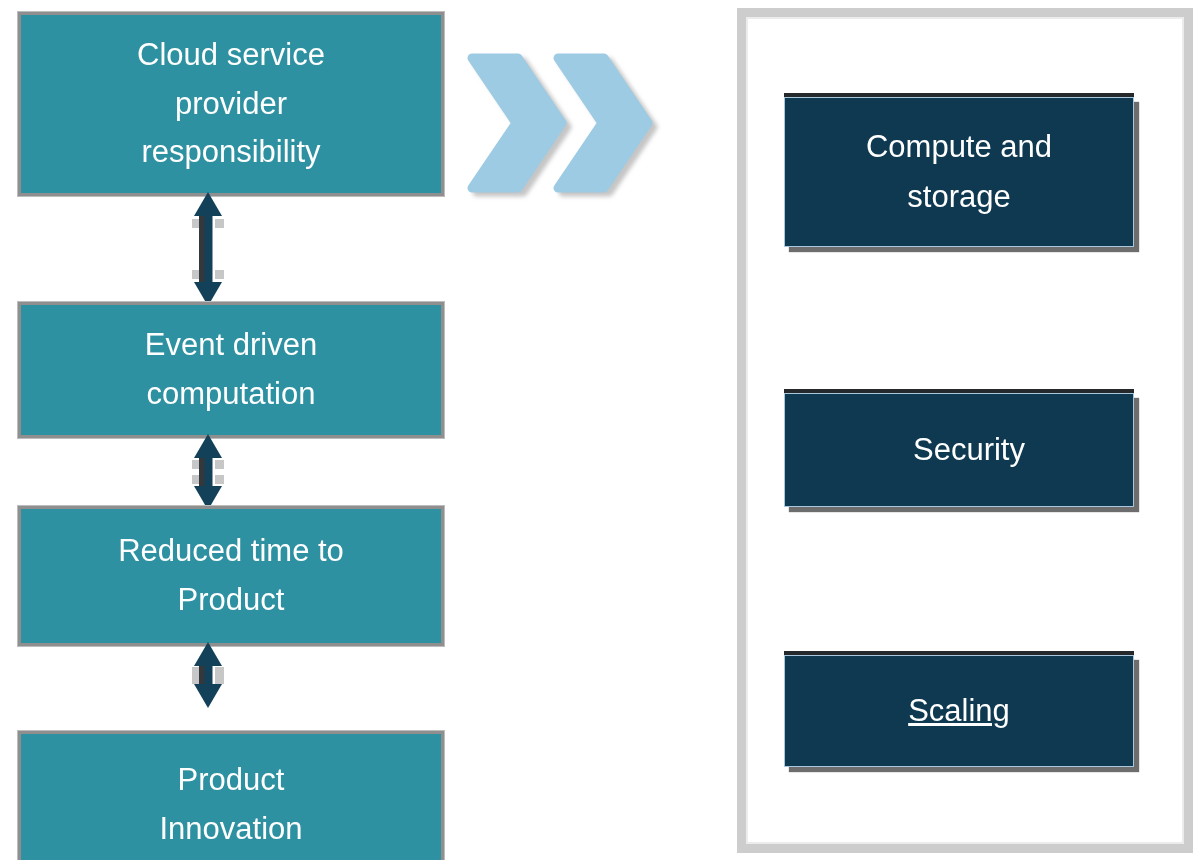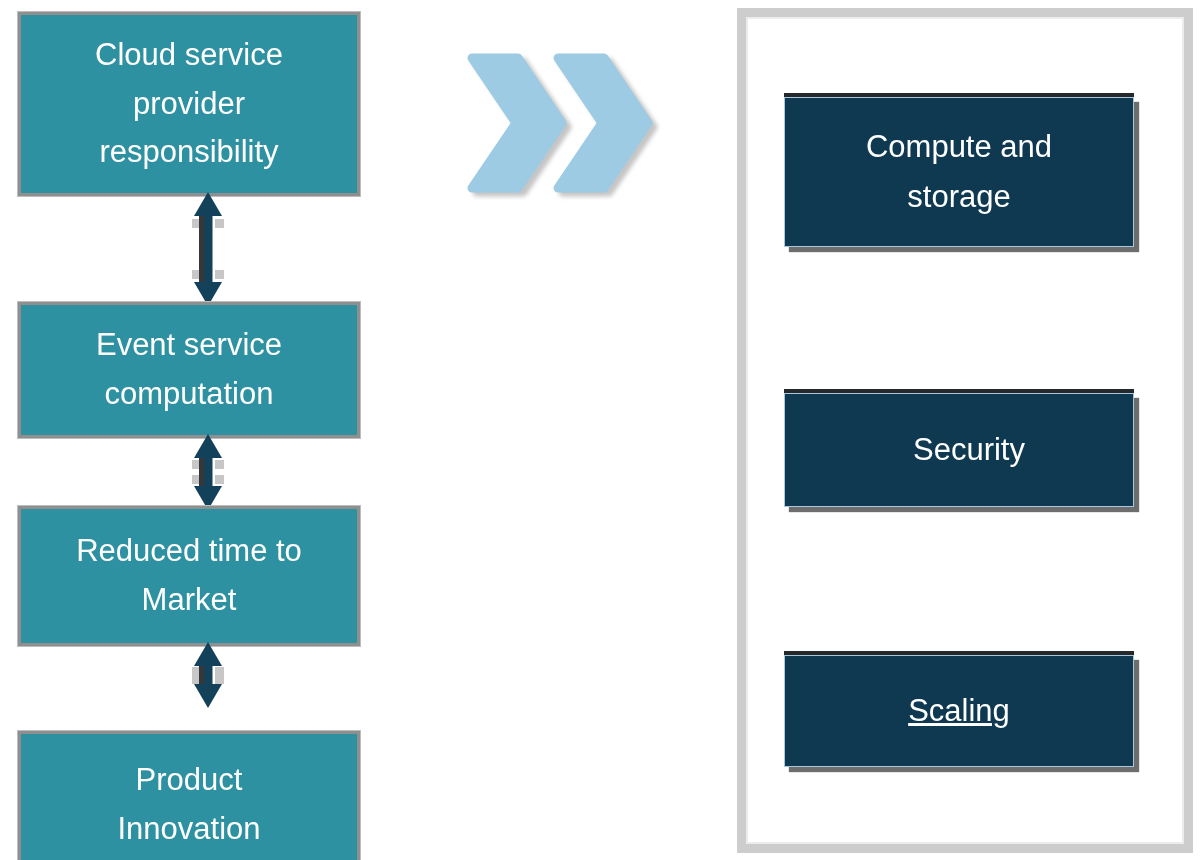--- a/index.html
+++ b/index.html
@@ -1,21 +1,21 @@
 <!DOCTYPE html>
 <html><head>
 <meta charset="utf-8">
 <style>
   html,body{margin:0;padding:0;background:#ffffff;}
   body{width:1200px;height:860px;font-family:"Liberation Sans",sans-serif;}
   .canvas{position:relative;width:1200px;height:860px;background:#ffffff;overflow:hidden;}
 
   
   .flow-box{
-    position:absolute;left:18px;width:342px;box-sizing:border-box;
+    position:absolute;left:18px;width:426px;box-sizing:border-box;
     background:#2E91A2;border:3px solid #8F8F8F;
     box-shadow:0 0 0 1px #bdbdbd;
     display:flex;align-items:center;justify-content:center;
     color:#ffffff;font-size:31px;line-height:1.58;text-align:center;
     white-space:pre-line;
   }
   .b1{top:12px;height:184px;}
   .b2{top:302px;height:136px;}
   .b3{top:506px;height:140px;}
   .b4{top:704px;height:148px;margin-top:27px;}
@@ -68,40 +68,40 @@
       <rect x="4" y="78" width="9" height="9" fill="#C7C7C7"></rect>
       <rect x="27" y="78" width="9" height="9" fill="#C7C7C7"></rect>
       <rect x="11" y="22" width="9" height="70" fill="#33383C"></rect>
       <rect x="16.5" y="20" width="8" height="74" fill="#14415A"></rect>
       <polygon points="20,0 34,24 6,24" fill="#14415A"></polygon>
       <polygon points="20,114 34,90 6,90" fill="#14415A"></polygon>
     </svg>
   </div>
 
   <div class="flow-box b2">
-    <span>Event service
+    <span>Event driven
 computation</span>
   </div>
 
   <div class="arrow a2">
     <svg viewBox="0 0 40 76" xmlns="http://www.w3.org/2000/svg">
       <rect x="4" y="26" width="9" height="9" fill="#C7C7C7"></rect>
       <rect x="27" y="26" width="9" height="9" fill="#C7C7C7"></rect>
       <rect x="4" y="41" width="9" height="9" fill="#C7C7C7"></rect>
       <rect x="27" y="41" width="9" height="9" fill="#C7C7C7"></rect>
       <rect x="11" y="22" width="9" height="32" fill="#33383C"></rect>
       <rect x="16.5" y="20" width="8" height="36" fill="#14415A"></rect>
       <polygon points="20,0 34,24 6,24" fill="#14415A"></polygon>
       <polygon points="20,76 34,52 6,52" fill="#14415A"></polygon>
     </svg>
   </div>
 
   <div class="flow-box b3">
     <span>Reduced time to
-Market</span>
+Product</span>
   </div>
 
   <div class="arrow a3">
     <svg viewBox="0 0 40 66" xmlns="http://www.w3.org/2000/svg">
       <rect x="4" y="25" width="9" height="9" fill="#C7C7C7"></rect>
       <rect x="27" y="25" width="9" height="9" fill="#C7C7C7"></rect>
       <rect x="4" y="33" width="9" height="9" fill="#C7C7C7"></rect>
       <rect x="27" y="33" width="9" height="9" fill="#C7C7C7"></rect>
       <rect x="11" y="22" width="9" height="24" fill="#33383C"></rect>
       <rect x="16.5" y="20" width="8" height="26" fill="#14415A"></rect>

